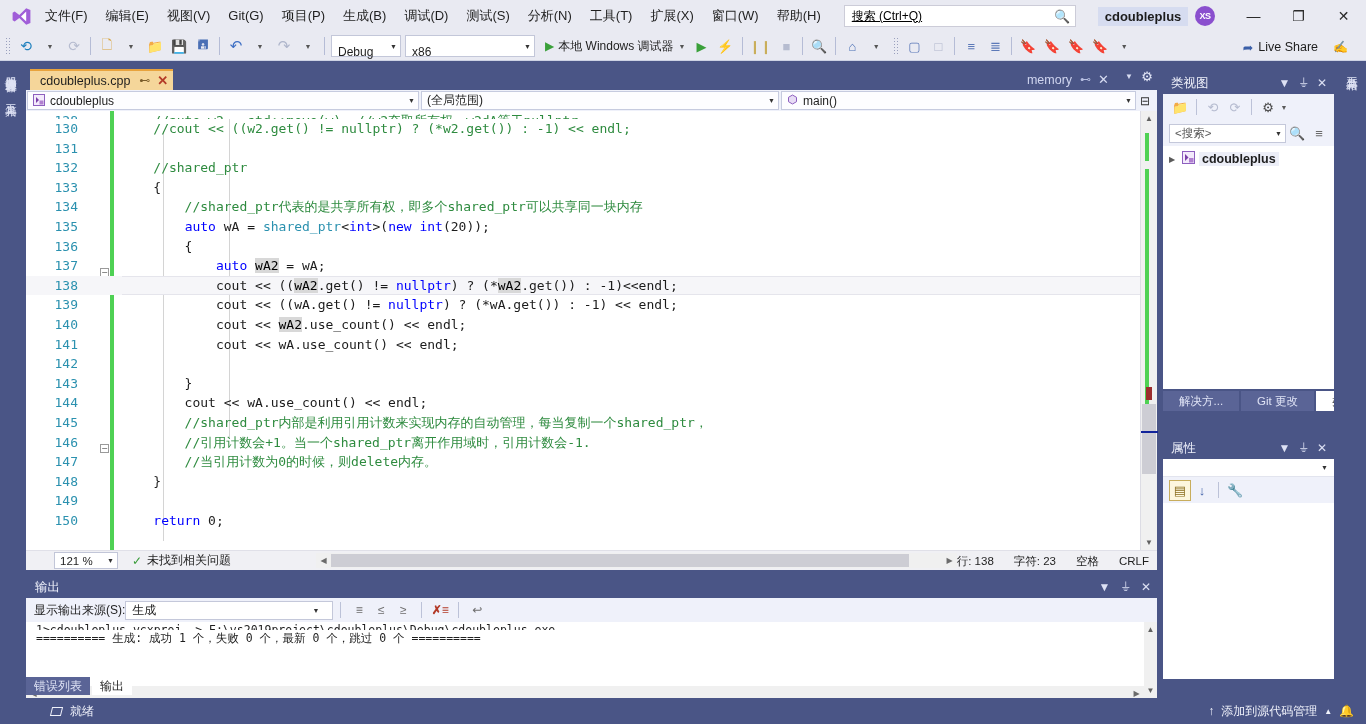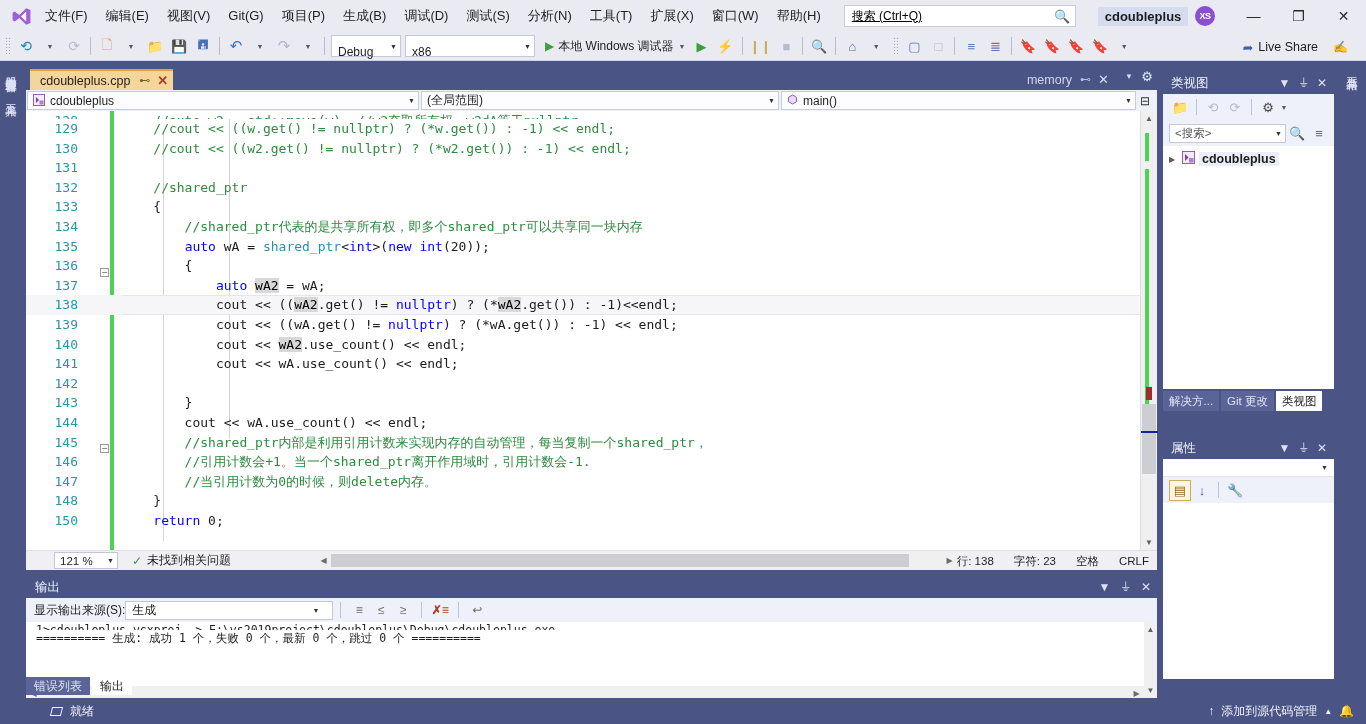--- a/index.html
+++ b/index.html
@@ -318,21 +318,21 @@
     background: #ffffff; height: 243px; padding-top: 4px;
     font-size: 12.5px; color: #1e1e1e;
   }
   .tree-row { display: flex; align-items: center; padding: 1px 0 1px 6px; }
   .tree-row .arrow { width: 13px; font-size: 8px; color: #5a5a5a; }
   .tree-row .tlabel { font-weight: bold; background: #eceef7; padding: 0 3px; }
   .cv-tabs {
     height: 22px; display: flex; align-items: flex-end; background: #4a5586;
   }
   .cv-tab {
-    height: 20px; padding: 0 6px; display: flex; align-items: center;
+    height: 20px; padding: 0 16px; display: flex; align-items: center;
     font-size: 11.5px; color: #dfe3f5; background: #5a6496; margin-right: 2px;
     white-space: nowrap;
   }
   .cv-tab.active { background: #ffffff; color: #1e1e1e; }
 
   .props-dock {
     position: absolute; left: 1163px; top: 437px; width: 171px; height: 240px;
   }
   .props-combo-row { height: 18px; background: #fff; display: flex; align-items: center;
     justify-content: flex-end; padding-right: 6px; border-bottom: 1px solid #e2e4ee; }
@@ -518,40 +518,40 @@
 
     <div class="code-wrap">
       <div class="change-bar"></div>
       <div class="indent-guide" style="left:203px; top:8px; height:320px;"></div>
       <div class="indent-guide" style="left:137px; top:20px; height:410px;"></div>
       <div class="fold" style="top:157px;">−</div>
       <div class="fold" style="top:333px;">−</div>
       <div class="code-lines">
 
       <div class="cl" style="height: 8px; overflow: hidden;"><span class="ln">128</span><span class="txt cmt">    //auto w2 = std::move(w); //w2夺取所有权，w2dA等于nullptr</span></div>
-          <div class="cl"><span class="ln">129</span><span class="txt"><span class="cmt">    //cout &lt;&lt; ((w.get() != nullptr) ? (*w.get()) : -1) &lt;&lt; endl;</span></span></div>
           <div class="cl"><span class="ln">130</span><span class="txt"><span class="cmt">    //cout &lt;&lt; ((w2.get() != nullptr) ? (*w2.get()) : -1) &lt;&lt; endl;</span></span></div>
           <div class="cl"><span class="ln">131</span><span class="txt"><span class="plain"></span></span></div>
           <div class="cl"><span class="ln">132</span><span class="txt"><span class="cmt">    //shared_ptr</span></span></div>
           <div class="cl"><span class="ln">133</span><span class="txt"><span class="plain">    {</span></span></div>
           <div class="cl"><span class="ln">134</span><span class="txt"><span class="cmt">        //shared_ptr代表的是共享所有权，即多个shared_ptr可以共享同一块内存</span></span></div>
           <div class="cl"><span class="ln">135</span><span class="txt"><span class="plain">        </span><span class="kw">auto</span><span class="plain"> wA = </span><span class="typ">shared_ptr</span><span class="plain">&lt;</span><span class="kw">int</span><span class="plain">&gt;(</span><span class="kw">new</span><span class="plain"> </span><span class="kw">int</span><span class="plain">(</span><span class="num">20</span><span class="plain">));</span></span></div>
           <div class="cl"><span class="ln">136</span><span class="txt"><span class="plain">        {</span></span></div>
           <div class="cl"><span class="ln">137</span><span class="txt"><span class="plain">            </span><span class="kw">auto</span><span class="plain"> </span><span class="sel">wA2</span><span class="plain"> = wA;</span></span></div>
           <div class="cl hl"><span class="ln">138</span><span class="txt"><span class="plain">            cout </span><span class="plain">&lt;&lt;</span><span class="plain"> ((</span><span class="sel">wA2</span><span class="plain">.get() != </span><span class="kw">nullptr</span><span class="plain">) ? (*</span><span class="sel">wA2</span><span class="plain">.get()) : -</span><span class="num">1</span><span class="plain">)&lt;&lt;endl;</span></span></div>
           <div class="cl"><span class="ln">139</span><span class="txt"><span class="plain">            cout &lt;&lt; ((wA.get() != </span><span class="kw">nullptr</span><span class="plain">) ? (*wA.get()) : -</span><span class="num">1</span><span class="plain">) &lt;&lt; endl;</span></span></div>
           <div class="cl"><span class="ln">140</span><span class="txt"><span class="plain">            cout &lt;&lt; </span><span class="sel">wA2</span><span class="plain">.use_count() &lt;&lt; endl;</span></span></div>
           <div class="cl"><span class="ln">141</span><span class="txt"><span class="plain">            cout &lt;&lt; wA.use_count() &lt;&lt; endl;</span></span></div>
           <div class="cl"><span class="ln">142</span><span class="txt"><span class="plain"></span></span></div>
           <div class="cl"><span class="ln">143</span><span class="txt"><span class="plain">        }</span></span></div>
           <div class="cl"><span class="ln">144</span><span class="txt"><span class="plain">        cout &lt;&lt; wA.use_count() &lt;&lt; endl;</span></span></div>
           <div class="cl"><span class="ln">145</span><span class="txt"><span class="cmt">        //shared_ptr内部是利用引用计数来实现内存的自动管理，每当复制一个shared_ptr，</span></span></div>
           <div class="cl"><span class="ln">146</span><span class="txt"><span class="cmt">        //引用计数会+1。当一个shared_ptr离开作用域时，引用计数会-1.</span></span></div>
           <div class="cl"><span class="ln">147</span><span class="txt"><span class="cmt">        //当引用计数为0的时候，则delete内存。</span></span></div>
           <div class="cl"><span class="ln">148</span><span class="txt"><span class="plain">    }</span></span></div>
+          <div class="cl"><span class="ln">149</span><span class="txt"><span class="plain"></span></span></div>
           <div class="cl"><span class="ln">150</span><span class="txt"><span class="plain">    </span><span class="kw">return</span><span class="plain"> </span><span class="num">0</span><span class="plain">;</span></span></div>
         </div>
     </div>
 
     <div class="vscroll">
       <div class="vs-arrow">▲</div>
       <div class="vs-green" style="top:22px; height:28px;"></div>
       <div class="vs-green" style="top:58px; height:296px;"></div>
       <div class="vs-red" style="top:276px;"></div>
       <div class="vs-thumb" style="top:293px; height:70px;"></div>

